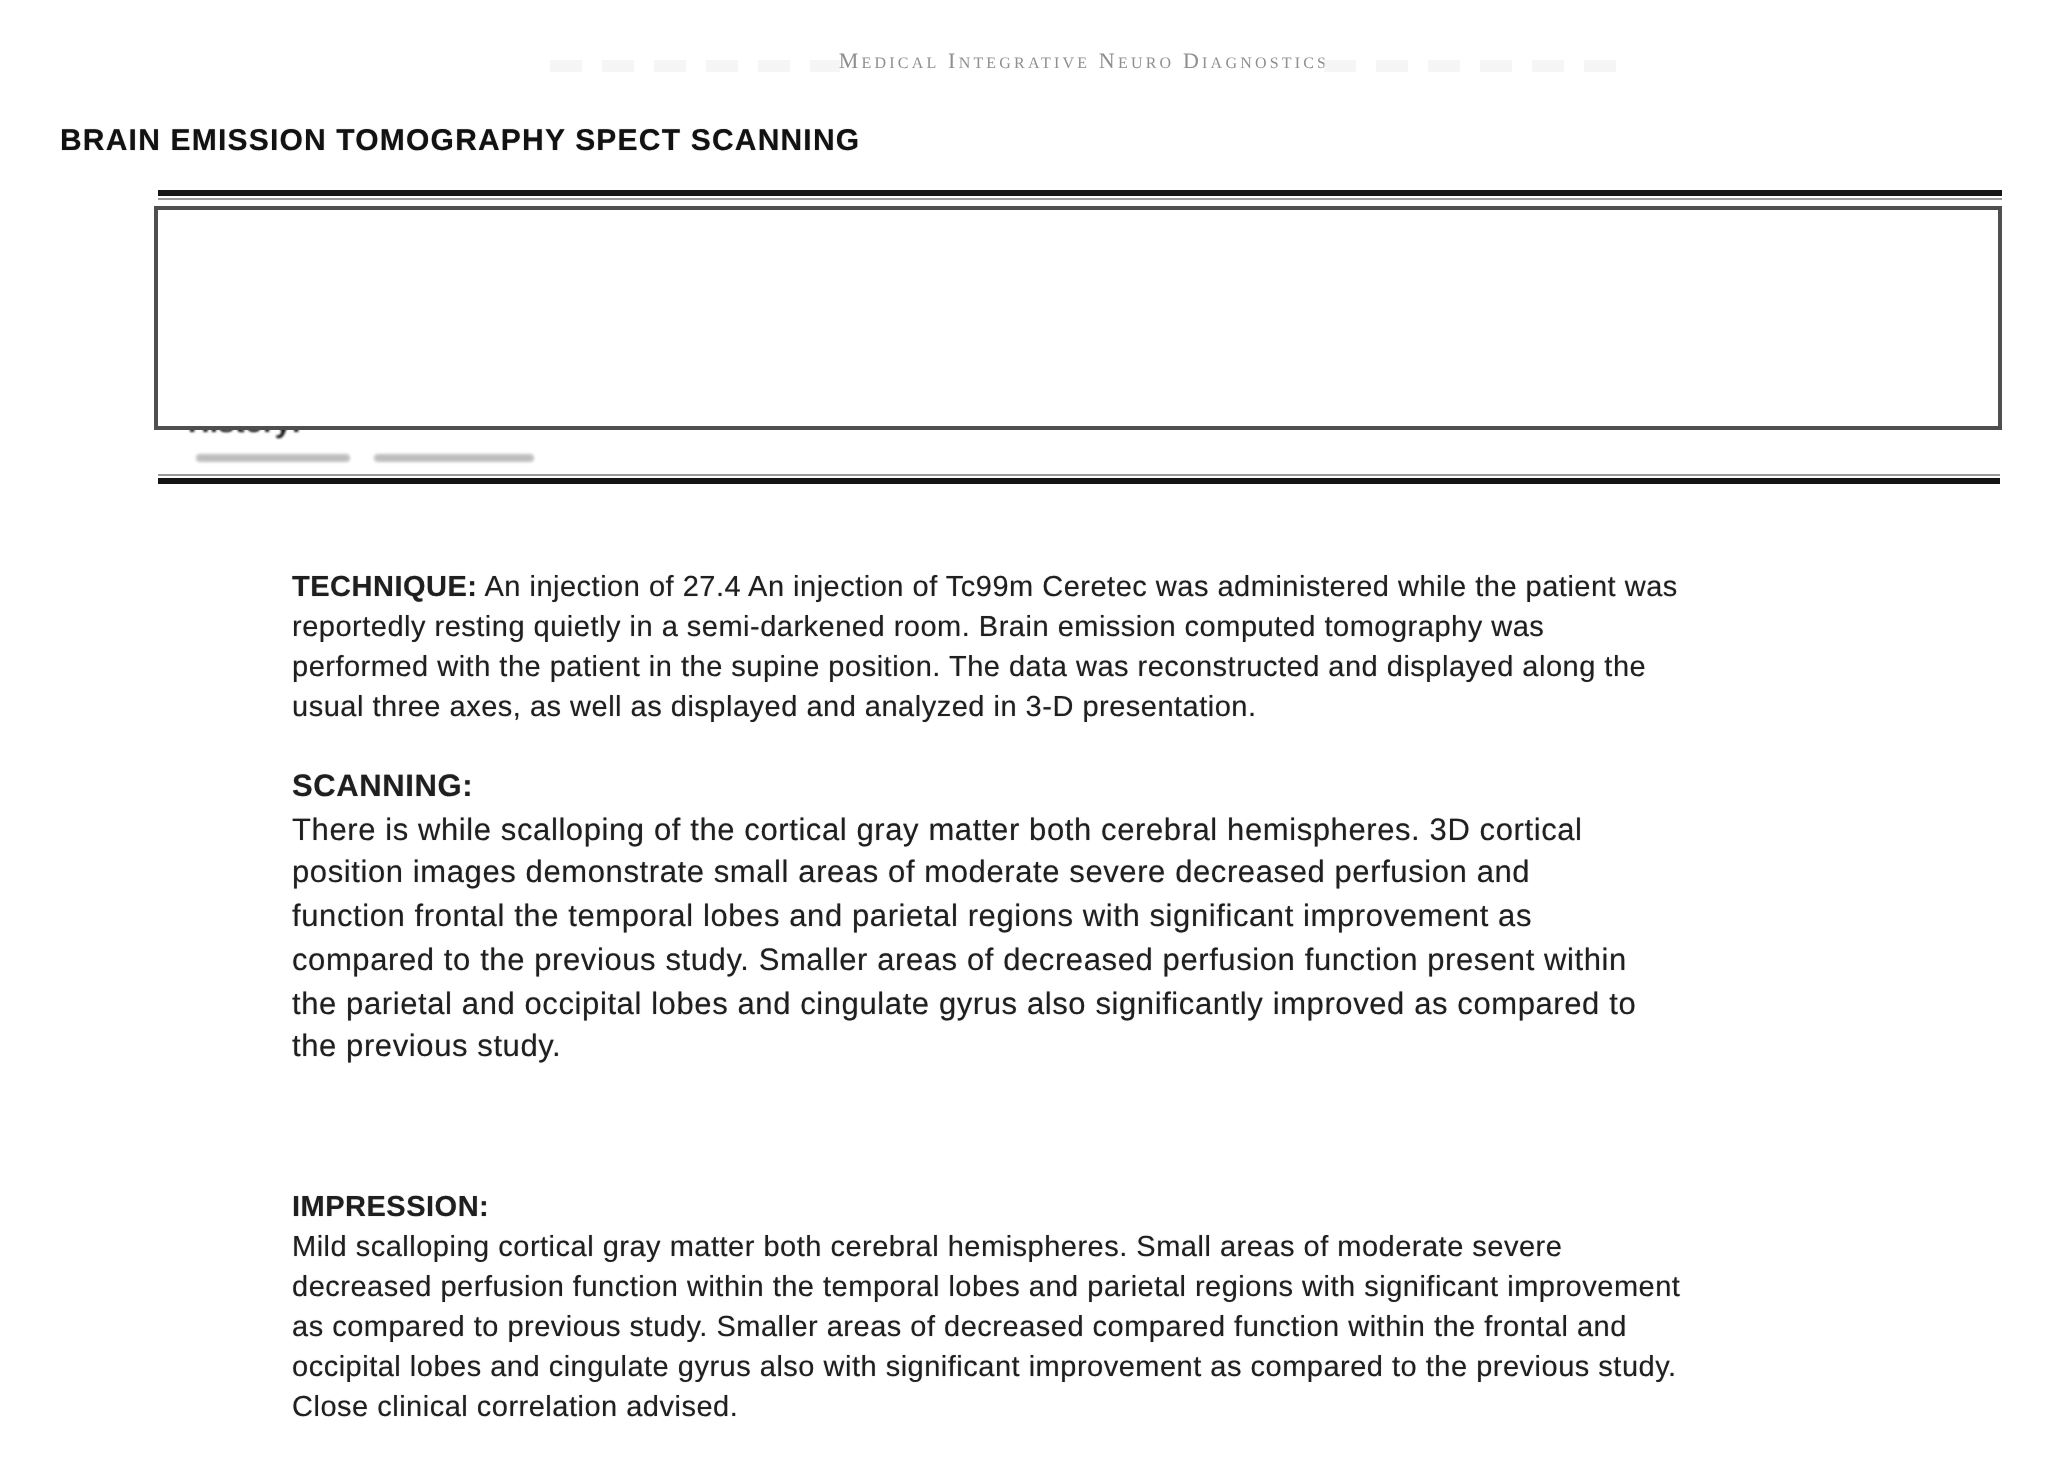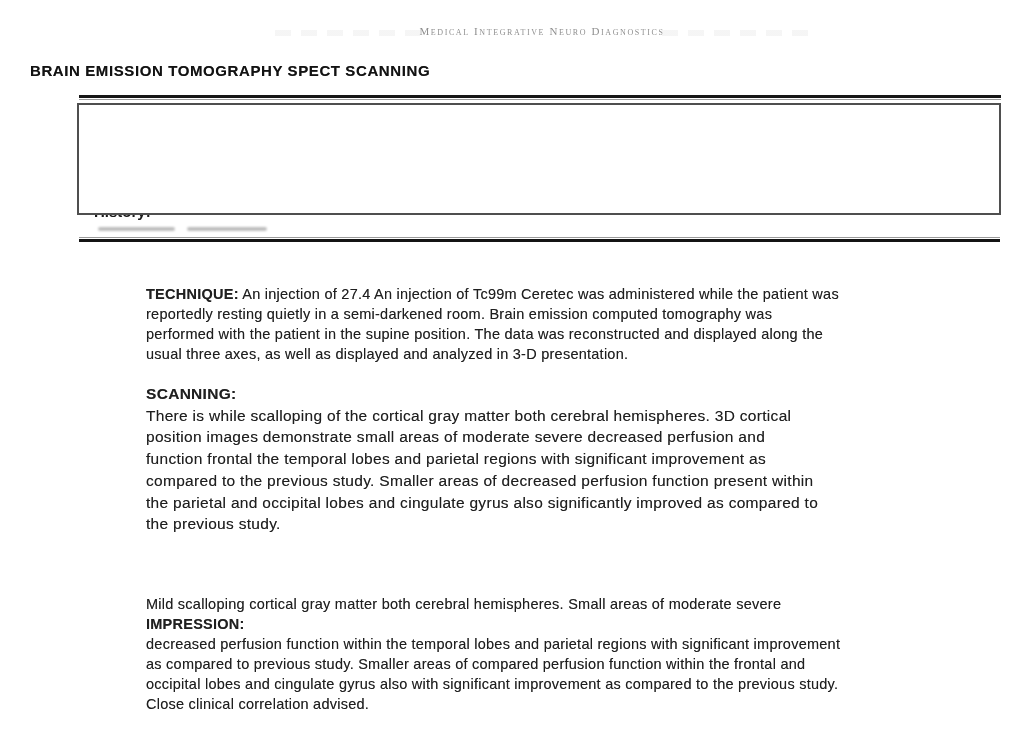--- a/index.html
+++ b/index.html
@@ -94,21 +94,21 @@
     <span class="line bold">SCANNING:</span>
     <span class="line">There is while scalloping of the cortical gray matter both cerebral hemispheres.  3D cortical</span>
     <span class="line">position images demonstrate small areas of moderate severe decreased perfusion and</span>
     <span class="line">function frontal the temporal lobes and parietal regions with significant improvement as</span>
     <span class="line">compared to the previous study.  Smaller areas of decreased perfusion function present within</span>
     <span class="line">the parietal and occipital lobes and cingulate gyrus also significantly improved as compared to</span>
     <span class="line">the previous study.</span>
   </div>
 
   <div class="section impression">
+    <span class="line bold">IMPRESSION:</span>
     <span class="line">Mild scalloping cortical gray matter both cerebral hemispheres.  Small areas of moderate severe</span>
-    <span class="line bold">IMPRESSION:</span>
     <span class="line">decreased perfusion function within the temporal lobes and parietal regions with significant improvement</span>
-    <span class="line">as compared to previous study.  Smaller areas of compared perfusion function within the frontal and</span>
+    <span class="line">as compared to previous study.  Smaller areas of decreased compared function within the frontal and</span>
     <span class="line">occipital lobes and cingulate gyrus also with significant improvement as compared to the previous study.</span>
     <span class="line">Close clinical correlation advised.</span>
   </div>
 
 </div>
 
 </body></html>

